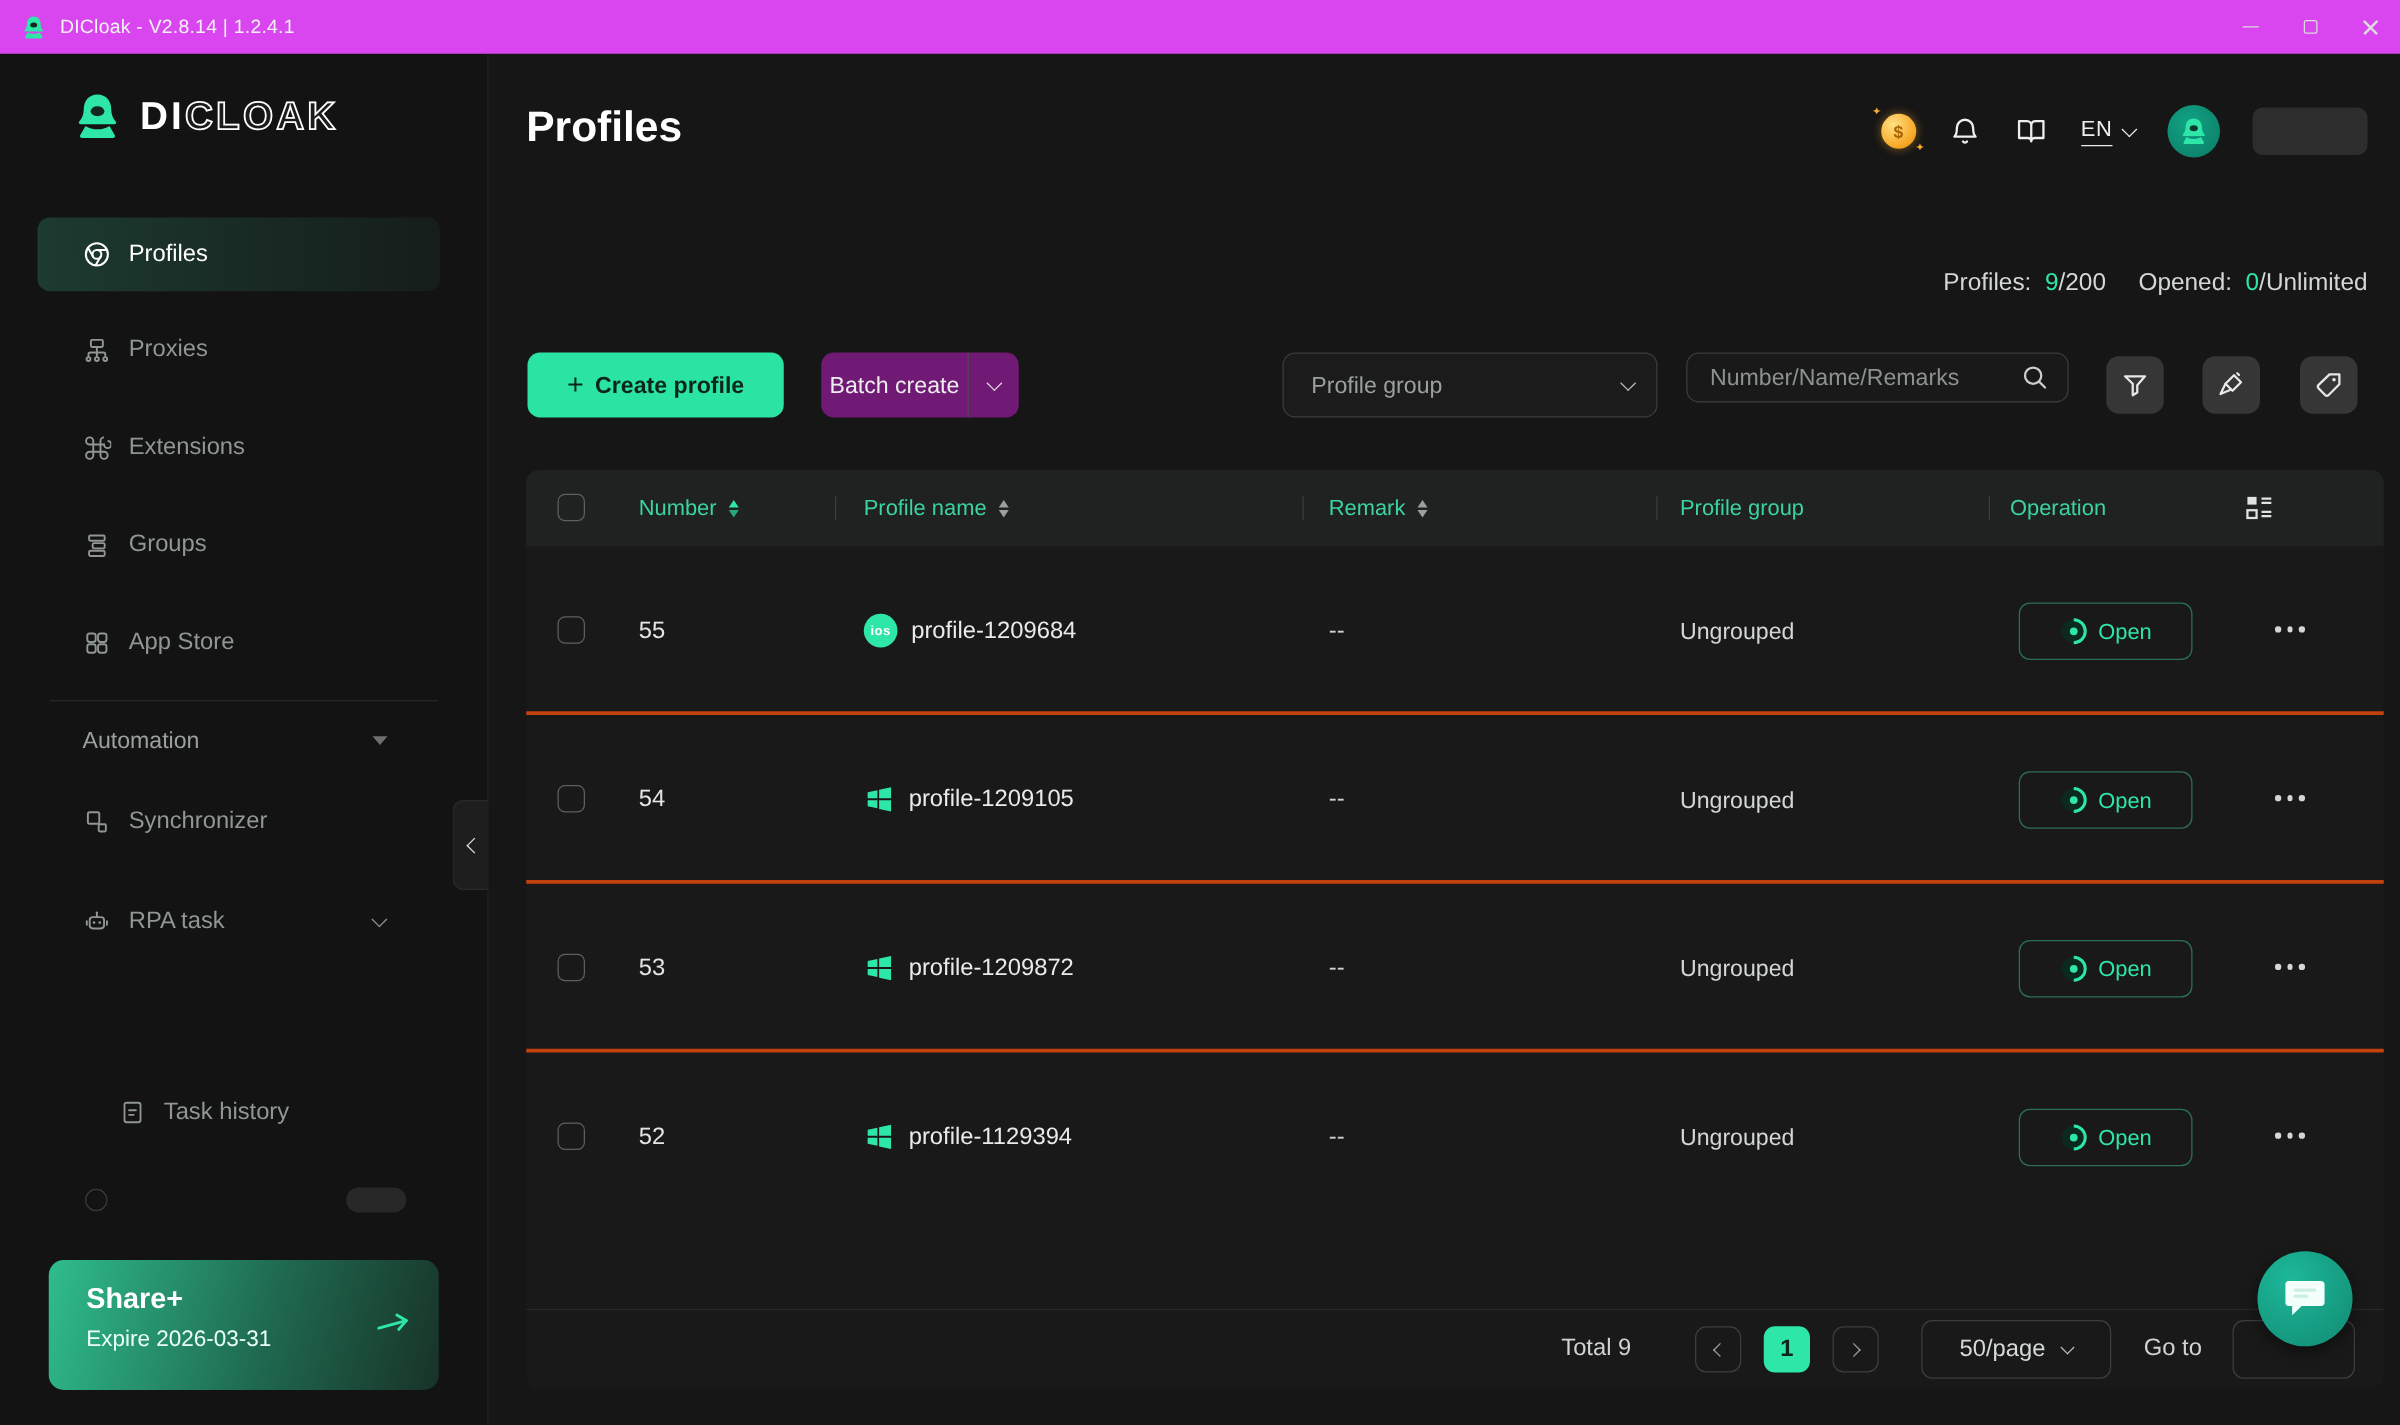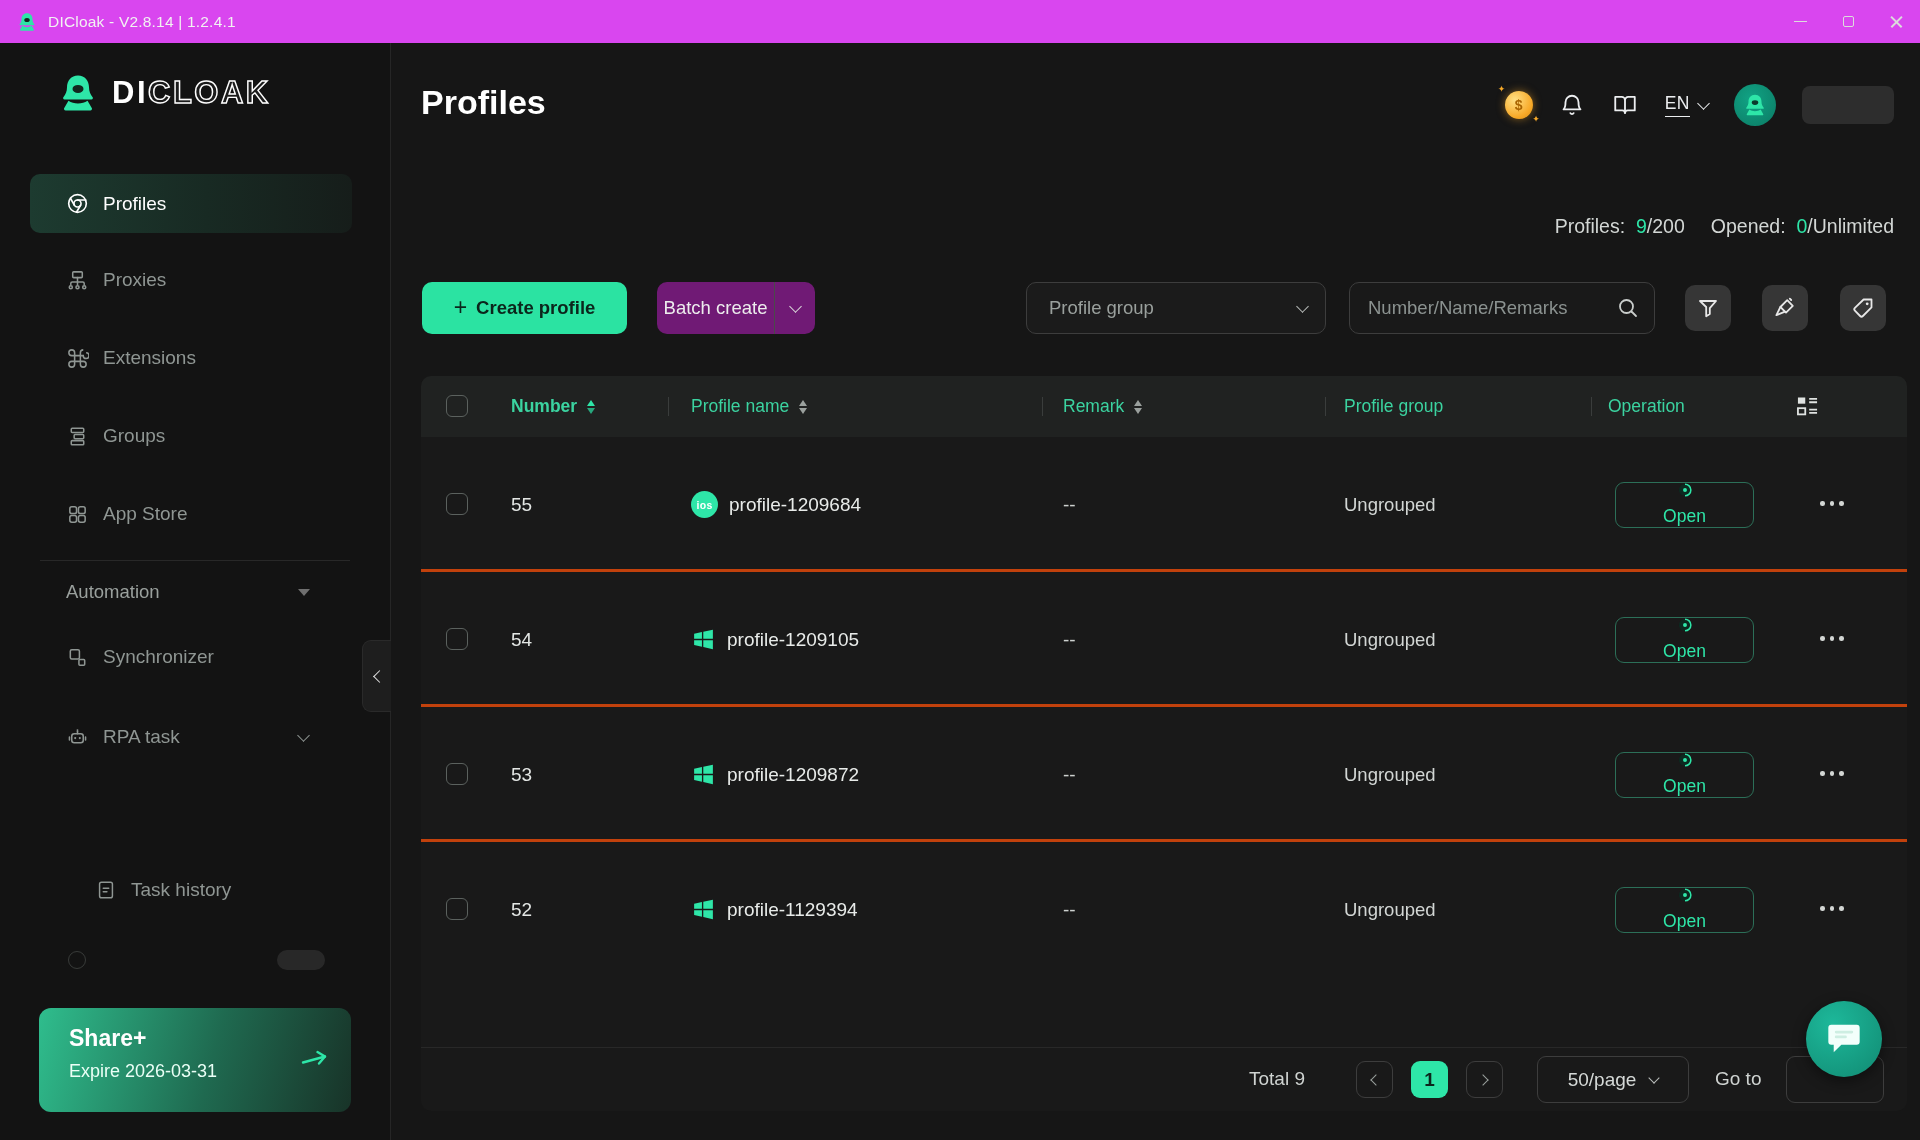--- a/index.html
+++ b/index.html
@@ -94,33 +94,33 @@
   .btn-batch { position:absolute; left:266px; width:158px; height:52px; background:#701a75; color:#ededed; border:none;
     border-radius:10px; font-size:18.5px; display:flex; align-items:center; cursor:pointer; font-family:inherit; padding:0; }
   .btn-batch .bc-label { flex:1; text-align:center; }
   .bc-div { width:1px; height:52px; background:#4a4a4a; }
   .bc-caret { width:40px; display:flex; align-items:center; justify-content:center; color:#dcdcdc; }
   .bc-caret .chev { margin-top:-4px; }
   .select { position:absolute; height:52px; background:#1b1b1b; border:1px solid #3d3d3d; border-radius:10px;
     display:flex; align-items:center; justify-content:space-between; padding:0 18px 0 22px; color:#9aa09d; font-size:18.5px; cursor:pointer; }
   .sel-group { left:635px; width:300px; }
   .select .chev { color:#b9bdbb; margin-top:-4px; }
-  .search-box { position:absolute; left:958px; width:306px; height:52px; background:#191919; border:1px solid #3d3d3d;
+  .search-box { position:absolute; left:958px; width:306px; height:40px; background:#191919; border:1px solid #3d3d3d;
     border-radius:10px; display:flex; align-items:center; padding:0 14px 0 18px; }
   .search-box input { flex:1; background:transparent; border:none; outline:none; color:#dfe3e1; font-size:18.5px; font-family:inherit; min-width:0; }
   .search-box input::placeholder { color:#8b9290; }
   .iconbtn { position:absolute; top:3px; width:46px; height:46px; background:#363636; border:none; border-radius:10px;
     display:flex; align-items:center; justify-content:center; cursor:pointer; }
   .ib-filter { left:1294px; } .ib-brush { left:1371px; } .ib-tag { left:1449px; }
 
   
   .table { position:absolute; left:30px; top:333px; width:1486px; height:735px; background:#191919; border-radius:10px; }
   .thead { position:absolute; left:0; top:0; width:100%; height:61px; background:#202221; border-radius:10px 10px 0 0; }
   .th { position:absolute; top:0; height:61px; display:flex; align-items:center; gap:10px; color:#3bd3a0; font-size:17.5px; cursor:pointer; }
-  .th-number { left:90px;font-weight:bold; } .th-name { left:270px; } .th-remark { left:642px; } .th-group { left:923px; cursor:default; } .th-op { left:1187px; cursor:default; }
+  .th-number { left:90px; } .th-name { left:270px; } .th-remark { left:642px; } .th-group { left:923px; cursor:default; } .th-op { left:1187px; cursor:default; }
   .th-sep { position:absolute; top:21px; width:1px; height:19px; background:#3a3d3c; }
   .sorter { display:flex; flex-direction:column; gap:2.5px; margin-top:1px; }
   .car-up { width:0; height:0; border-left:4.5px solid transparent; border-right:4.5px solid transparent; border-bottom:6px solid #9aa09d; }
   .car-dn { width:0; height:0; border-left:4.5px solid transparent; border-right:4.5px solid transparent; border-top:6px solid #9aa09d; }
   .sorter.green .car-up { border-bottom-color:#2ee6a8; }
   .sorter.green .car-dn { border-top-color:#27a87e; }
   .col-settings { position:absolute; left:1373px; top:17px; cursor:pointer; }
 
   .cb { width:22px; height:22px; border:1.6px solid #5b615e; border-radius:6px; background:transparent; cursor:pointer; }
   .thead .cb { position:absolute; left:25px; top:19px; }
@@ -129,21 +129,21 @@
   .trow .cb { position:absolute; left:25px; top:56px; }
   .td { position:absolute; top:0; height:135px; display:flex; align-items:center; font-size:19px; }
   .td-number { left:90px; color:#e3e6e4; }
   .td-name { left:270px; gap:11px; color:#e8ebe9; }
   .td-remark { left:642px; color:#cdd1cf; }
   .td-group { left:923px; color:#d2d6d4; font-size:18.5px; }
   .ios-badge { width:27px; height:27px; border-radius:50%; background:#2ee6a8; color:#ffffff; font-size:10.5px; font-weight:700;
     display:flex; align-items:center; justify-content:center; letter-spacing:.3px; }
   .btn-open { position:absolute; left:1194px; top:45px; width:139px; height:46px; background:transparent;
     border:1px solid #2c6f58; border-radius:9px; color:#2ee6a8; font-size:17.5px; font-family:inherit;
-    display:flex; align-items:center; justify-content:center; gap:9px; cursor:pointer;flex-direction:column; }
+    display:flex; align-items:center; justify-content:center; gap:9px; cursor:pointer; }
   .more-btn { position:absolute; left:1397px; top:58px; display:flex; gap:5px; cursor:pointer; padding:6px 2px; }
   .more-btn b { width:4.5px; height:4.5px; border-radius:50%; background:#d3d6d4; }
 
   .tfoot { position:absolute; left:0; top:671px; width:100%; height:64px; border-top:1px solid #282828;
     font-size:19px; color:#cfd3d1; }
   .total { position:absolute; left:828px; top:20px; }
   .pg-btn { position:absolute; top:13px; width:37px; height:37px; border:1px solid #3d3d3d; background:transparent; border-radius:9px;
     display:flex; align-items:center; justify-content:center; color:#9aa09d; cursor:pointer; }
   .pg-prev { left:935px; } .pg-next { left:1045px; }
   .pg-btn .chev { width:8px; height:8px; }

